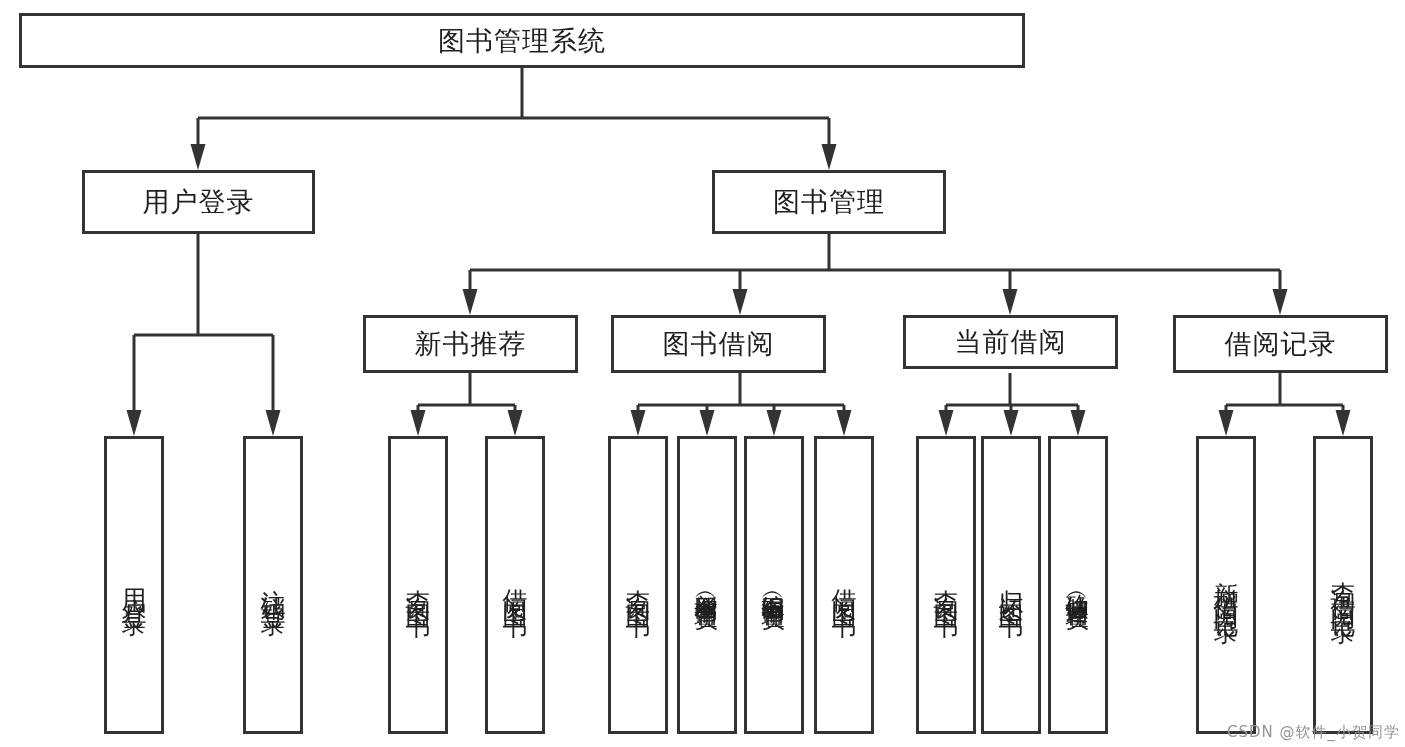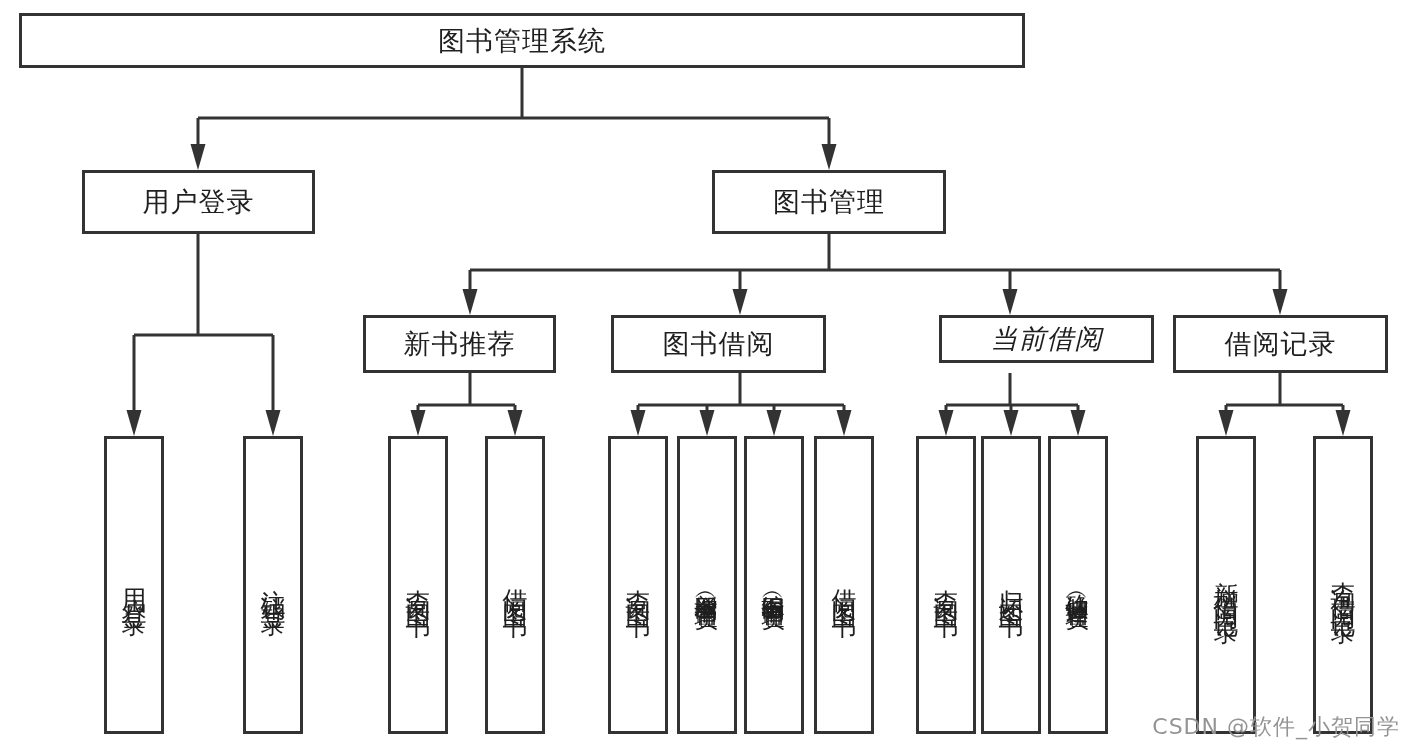--- a/index.html
+++ b/index.html
@@ -57,21 +57,21 @@
     color: #1f1f1f;
   }
   .v-node .v-text.long {
     font-size: 23px;
     letter-spacing: 2px;
   }
   .watermark {
     position: absolute;
     right: 5px;
     bottom: 5px;
-    font-size: 22px;
+    font-size: 15px;
     color: #949494;
     letter-spacing: 1px;
     z-index: 3;
     white-space: nowrap;
   }
 </style>
 </head>
 <body>
 
 <div class="canvas">
@@ -124,23 +124,23 @@
       <polygon points="1218.5,410 1233.5,410 1226,436"></polygon>
       <polygon points="1335.5,410 1350.5,410 1343,436"></polygon>
     </g>
   </svg>
 
   <div class="node h-node" style="left:19px; top:13px; width:1006px; height:55px;">图书管理系统</div>
 
   <div class="node h-node" style="left:82px; top:170px; width:233px; height:64px;">用户登录</div>
   <div class="node h-node" style="left:712px; top:170px; width:234px; height:64px;font-family:Liberation Mono, monospace;">图书管理</div>
 
-  <div class="node h-node" style="left:363px; top:315px; width:193px; height:58px;">新书推荐</div>
+  <div class="node h-node" style="left:363px; top:315px; width:215px; height:58px;">新书推荐</div>
   <div class="node h-node" style="left:611px; top:315px; width:215px; height:58px;">图书借阅</div>
-  <div class="node h-node" style="left:939px; top:315px; width:215px; height:48px;font-style:italic;">当前借阅</div>
+  <div class="node h-node" style="left:903px; top:315px; width:215px; height:54px;">当前借阅</div>
   <div class="node h-node" style="left:1173px; top:315px; width:215px; height:58px;">借阅记录</div>
 
   <div class="node v-node" style="left:104px; top:436px; width:60px; height:298px;">
     <span class="v-text">用户登录</span>
   </div>
   <div class="node v-node" style="left:243px; top:436px; width:60px; height:298px;">
     <span class="v-text">注销登录</span>
   </div>
 
   <div class="node v-node" style="left:388px; top:436px; width:60px; height:298px;">

